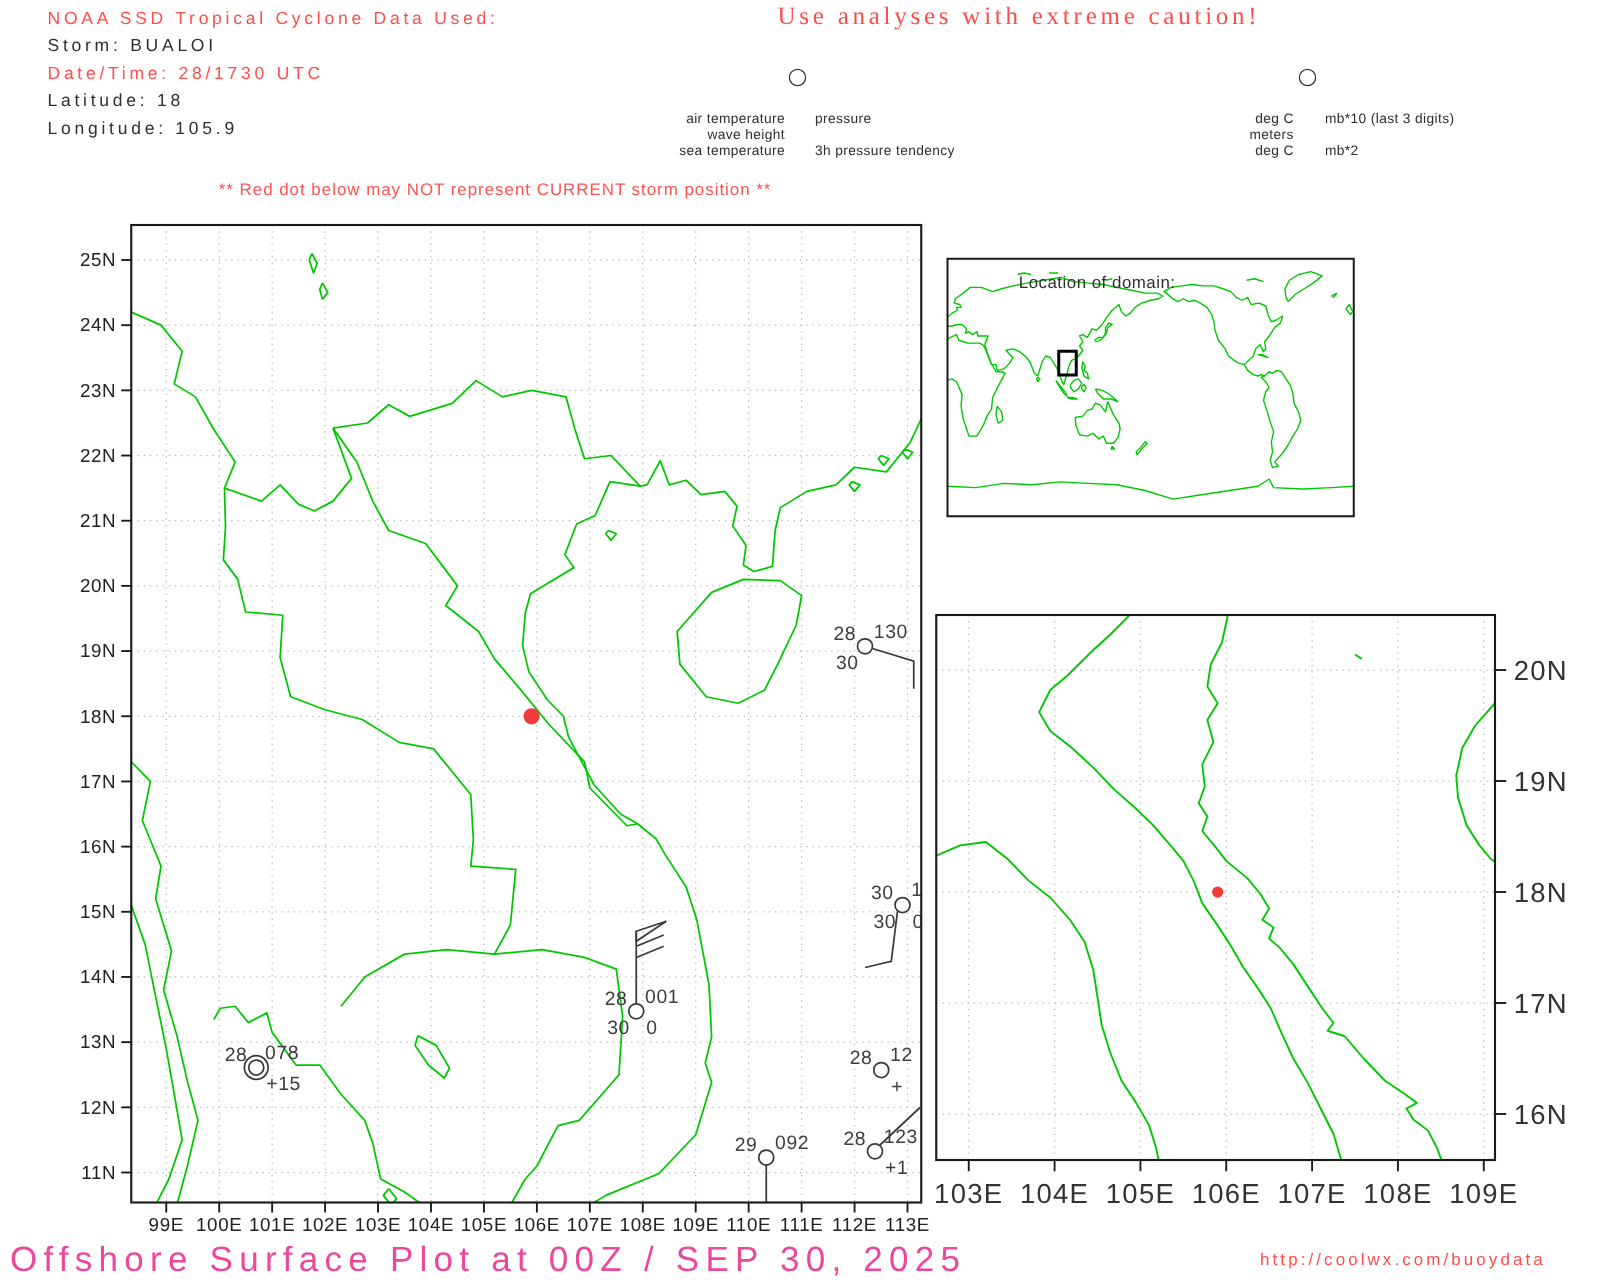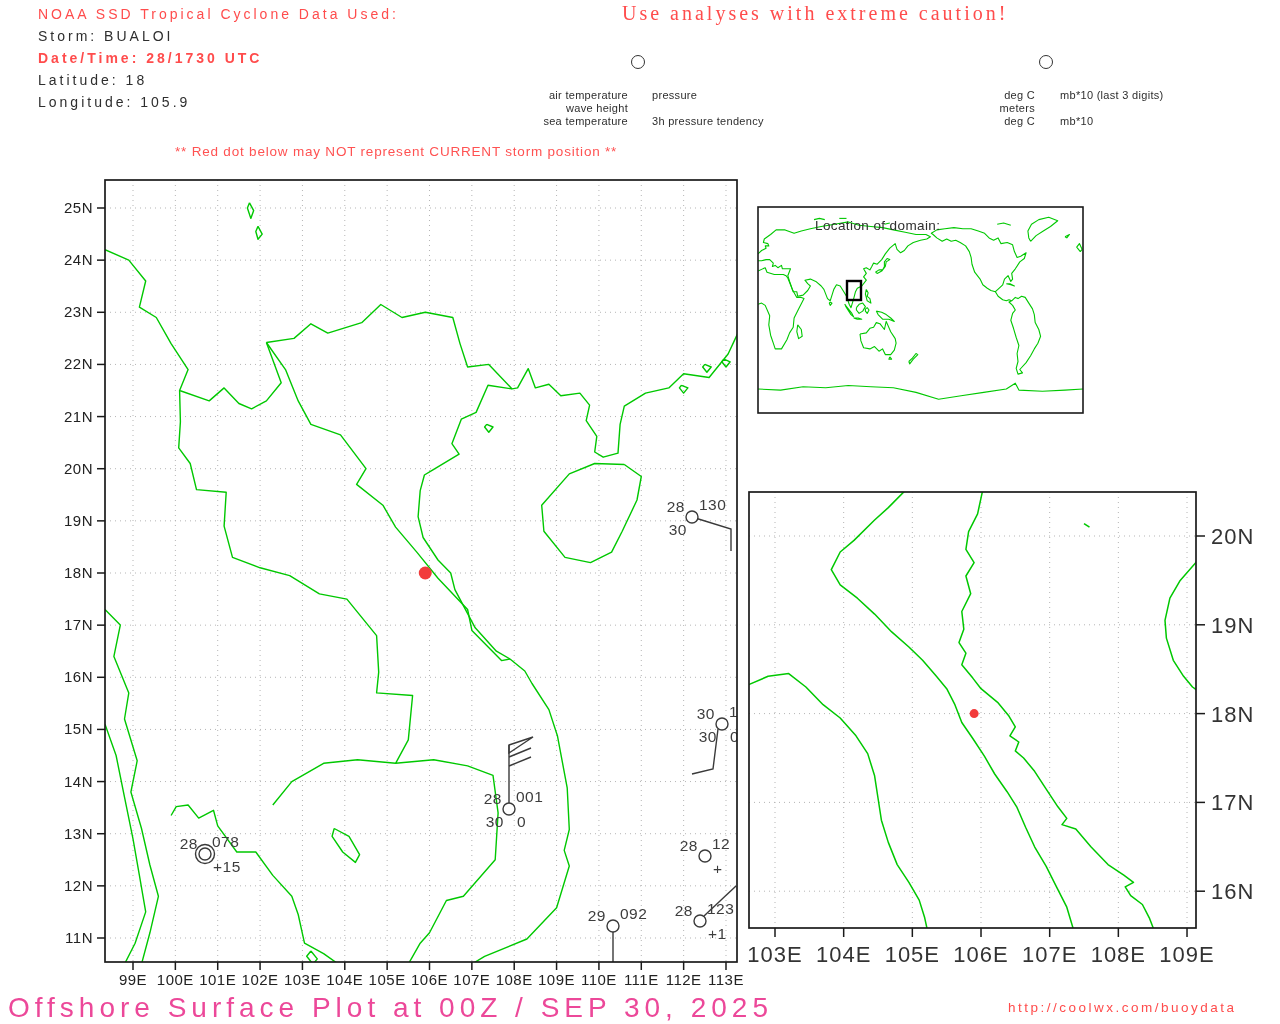--- a/index.html
+++ b/index.html
@@ -1,21 +1,21 @@
 <!DOCTYPE html>
 <html><head>
 <meta charset="utf-8">
 <style>
   html,body{margin:0;padding:0;background:#ffffff;}
   .page{position:relative;width:1280px;height:1024px;background:#fff;overflow:hidden;
         font-family:"Liberation Sans",sans-serif;}
   .abs{position:absolute;white-space:nowrap;}
   .hdr{font-size:14px;letter-spacing:3px;color:#2e2e2e;margin-left:28px;}
   .red{color:#ff4c4c;}
-  .bold{font-weight:bold;}
+  .bold{font-weight:normal;}
   .caution{font-size:20px;letter-spacing:3px;color:#ff4c4c;font-family:Liberation Serif, serif;}
   .warning{font-size:13.5px;letter-spacing:.8px;color:#ff5252;}
   .leg{font-size:11px;letter-spacing:.3px;color:#2e2e2e;margin-top:48px;}
   .legcirc{position:absolute;width:12px;height:12px;border:1.4px solid #333;border-radius:50%;}
   .domtitle{font-size:13.5px;letter-spacing:.4px;color:#2e2e2e;margin-top:44px;}
   .footer-title{font-size:28px;letter-spacing:5px;color:#ec4899;}
   .footer-url{font-size:13.5px;letter-spacing:2.5px;color:#ff4c4c;}
   svg text{font-family:"Liberation Sans",sans-serif;}
 </style>
 </head>
@@ -289,21 +289,21 @@
   <div class="abs leg" style="right:652px;top:67px">sea temperature</div>
   <div class="legcirc" style="left:631px;top:55px"></div>
   <div class="abs leg" style="left:652px;top:41px">pressure</div>
   <div class="abs leg" style="left:652px;top:67px">3h pressure tendency</div>
 
   <div class="abs leg" style="right:245px;top:41px">deg C</div>
   <div class="abs leg" style="right:245px;top:54px">meters</div>
   <div class="abs leg" style="right:245px;top:67px">deg C</div>
   <div class="legcirc" style="left:1039px;top:55px"></div>
   <div class="abs leg" style="left:1060px;top:41px">mb*10 (last 3 digits)</div>
-  <div class="abs leg" style="left:1060px;top:67px">mb*10</div>
+  <div class="abs leg" style="left:1060px;top:67px">mb*2</div>
 
   <div class="abs warning" style="left:175px;top:144px">** Red dot below may NOT represent CURRENT storm position **</div>
 
   <div class="abs domtitle" style="left:815px;top:174px">Location of domain:</div>
 
   <div class="abs footer-title" style="left:8px;top:992px">Offshore Surface Plot at 00Z / SEP 30, 2025</div>
   <div class="abs footer-url" style="left:1008px;top:1000px">http://coolwx.com/buoydata</div>
 
 </div>
 

